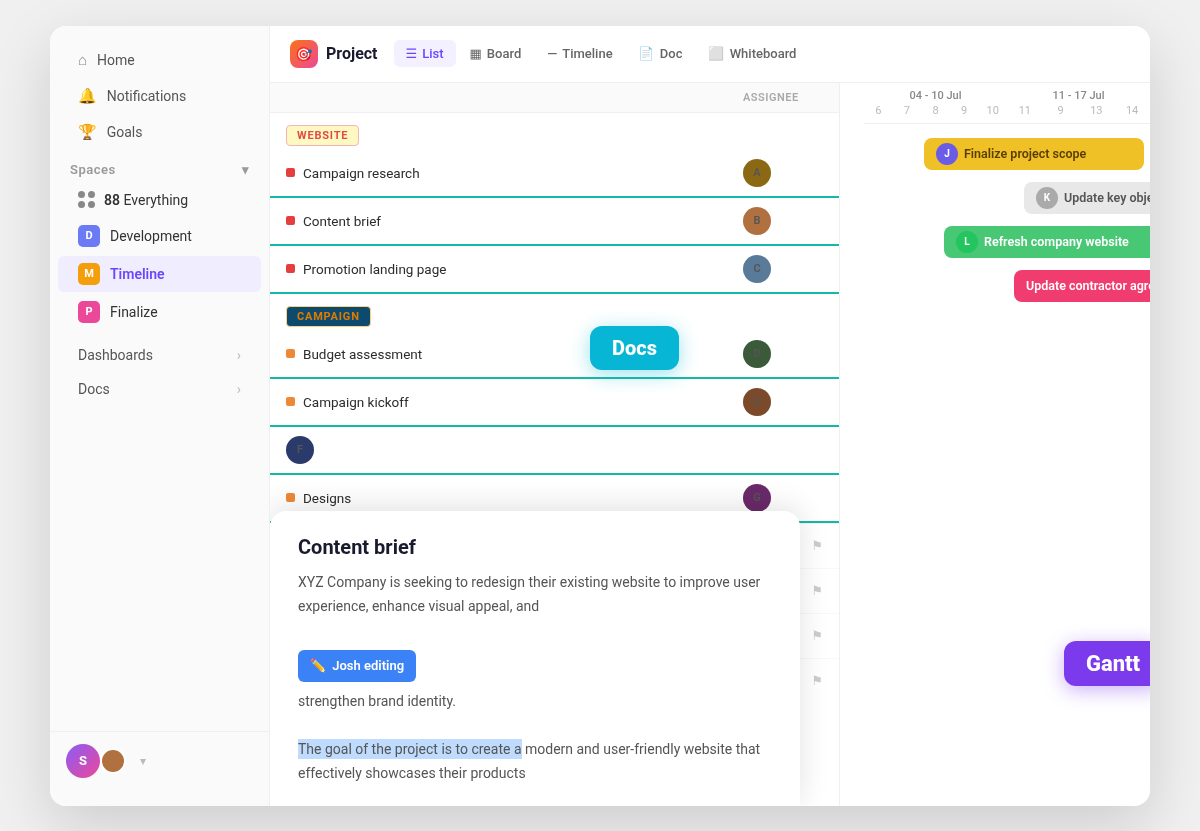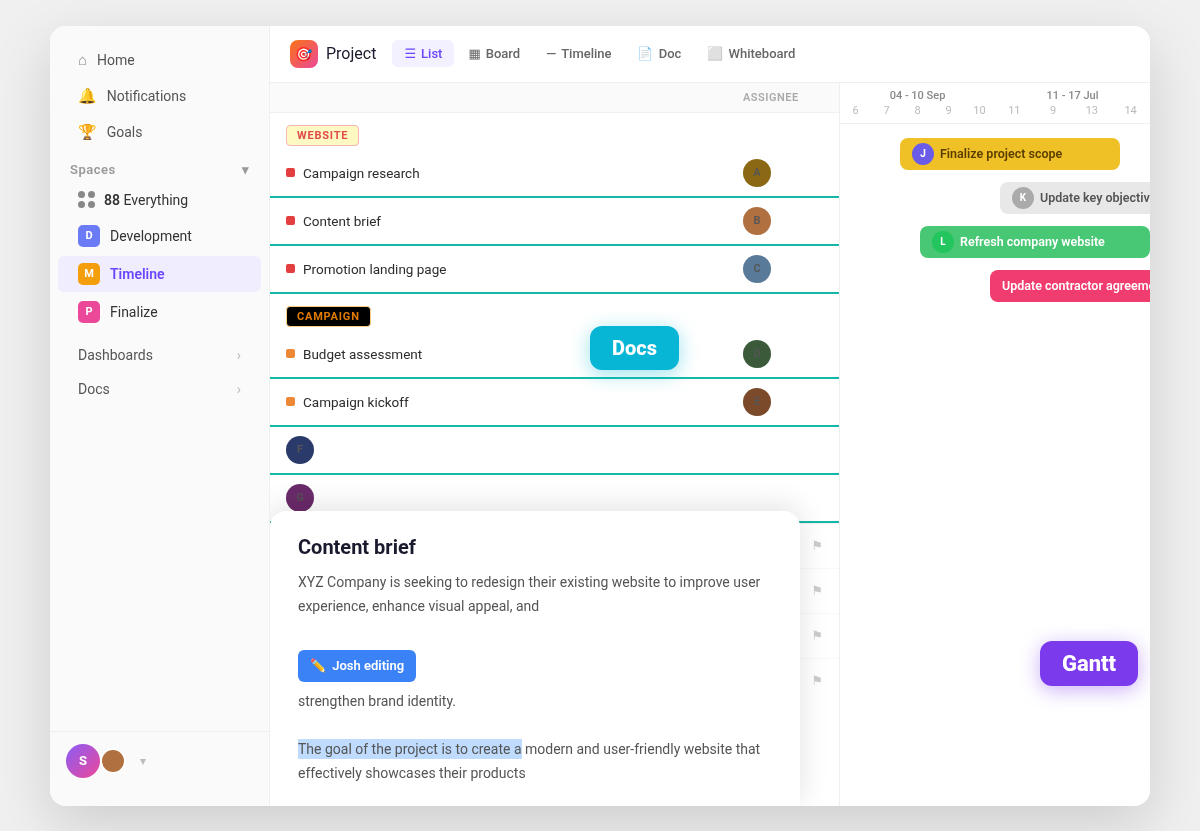--- a/index.html
+++ b/index.html
@@ -136,21 +136,21 @@
       background: linear-gradient(135deg, #f97316, #ec4899);
       display: flex;
       align-items: center;
       justify-content: center;
       font-size: 14px;
       margin-right: 4px;
     }
 
     .project-title {
       font-size: 16px;
-      font-weight: 400;
+      font-weight: 700;
       color: #1a1a2e;
       margin-right: 12px;
     }
 
     .nav-tabs {
       display: flex;
       align-items: center;
       gap: 2px;
     }
 
@@ -166,20 +166,21 @@
       font-weight: 500;
     }
     .nav-tab.active { color: #6b46fe; background: #f3f0ff; }
     .nav-tab .tab-icon { font-size: 13px; }
 
     
     .task-area {
       flex: 1;
       display: flex;
       overflow: hidden;
+      gap: 24px;
     }
 
     .task-list {
       width: 570px;
       min-width: 570px;
       overflow-y: auto;
       border-right: 1px solid #efefef;
     }
 
     .task-list-header {
@@ -198,21 +199,21 @@
     .section-label {
       display: inline-block;
       padding: 3px 10px;
       border-radius: 4px;
       font-size: 11px;
       font-weight: 700;
       letter-spacing: 0.8px;
       margin: 12px 16px 4px;
     }
     .section-label.website { background: #fef9c3; color: #e04b4b; border: 1.5px solid #f5b5b5; }
-    .section-label.campaign { background: #000000; color: #e07b00; border: 1.5px solid #ffd080; }
+    .section-label.campaign { background: #0c4a6e; color: #e07b00; border: 1.5px solid #ffd080; }
 
     .task-row {
       display: grid;
       grid-template-columns: 1fr 80px;
       align-items: center;
       padding: 9px 16px;
       border-bottom: 2px solid #14b8a6;
       cursor: pointer;
     }
 
@@ -614,20 +615,24 @@
             <div class="task-name">
               <span class="task-dot dot-orange"></span>
               <span>Campaign kickoff</span>
             </div>
             <div class="task-avatar av5">E</div>
           </div>
           <div class="task-row">
             <div class="task-avatar av6">F</div>
           </div>
           <div class="task-row">
+            <div class="task-name">
+              <span class="task-dot dot-orange"></span>
+              <span>Designs</span>
+            </div>
             <div class="task-avatar av7">G</div>
           </div>
         </div>
 
         <div style="border-top:1px solid #f0f0f0;">
           <div style="display:flex;align-items:center;gap:12px;padding:8px 16px;border-bottom:1px solid #f8f8f8;">
             <div class="task-avatar av8">H</div>
             <span style="font-size:13px;color:#ccc;flex:1;"></span>
             <span class="calendar-icon">📅</span>
             <span class="status-badge badge-yellow">EXECUTION</span>
@@ -654,21 +659,21 @@
             <span class="status-badge badge-yellow">EXECUTION</span>
             <span class="flag-icon">⚑</span>
           </div>
         </div>
       </div>
 
       <div class="gantt-area">
 
         <div class="gantt-header">
           <div class="gantt-week">
-            <div class="gantt-week-label">04 - 10 Sep</div>
+            <div class="gantt-week-label">04 - 10 Jul</div>
             <div class="gantt-days">
               <span class="gantt-day">6</span>
               <span class="gantt-day">7</span>
               <span class="gantt-day">8</span>
               <span class="gantt-day">9</span>
               <span class="gantt-day">10</span>
             </div>
           </div>
           <div class="gantt-week">
             <div class="gantt-week-label">11 - 17 Jul</div>

